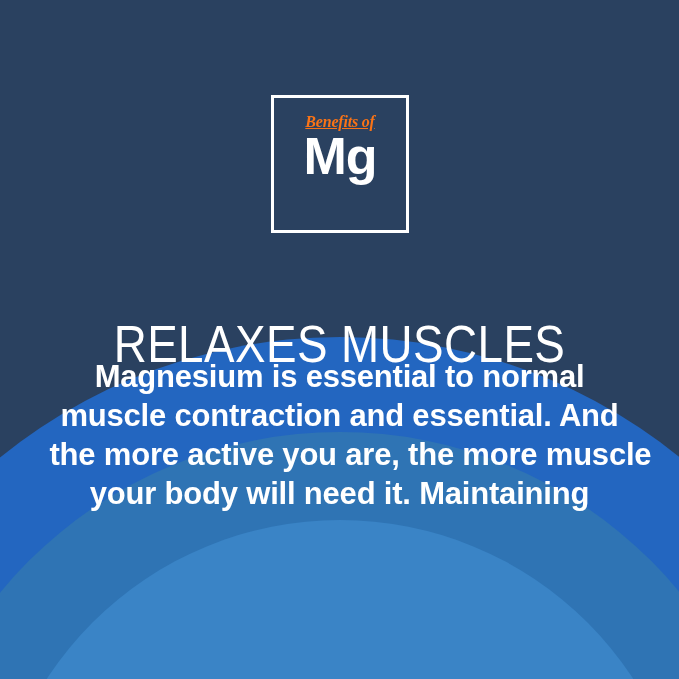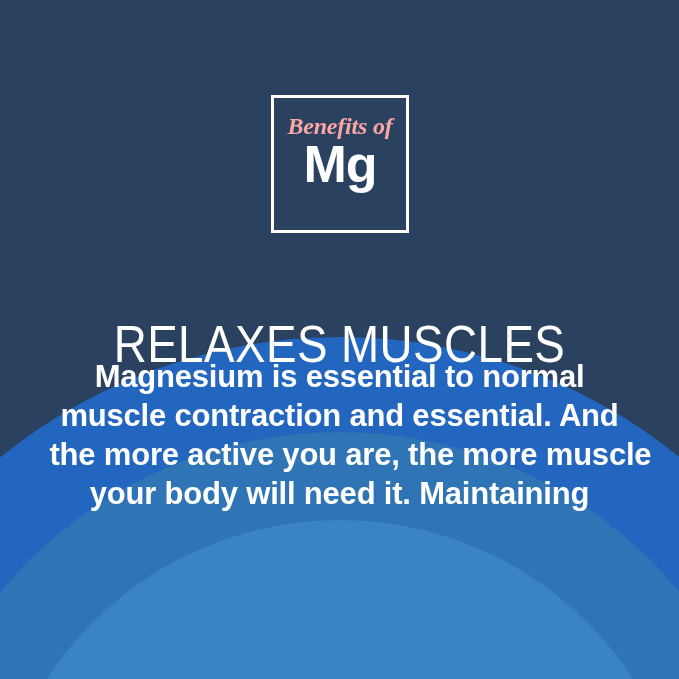--- a/index.html
+++ b/index.html
@@ -64,25 +64,26 @@
     display: flex;
     flex-direction: column;
     align-items: center;
     justify-content: flex-start;
   }
   .logo-kicker {
     margin-top: 16px;
     font-family: "Liberation Serif", serif;
     font-style: italic;
     font-weight: 700;
-    font-size: 24px;
+    font-size: 16px;
     line-height: 1;
     letter-spacing: -0.2px;
-    color: #fca5a5;
+    color: #f97316;
     white-space: nowrap;
+    text-decoration: underline;
   }
   .logo-symbol {
     margin-top: 1px;
     font-family: "Liberation Sans", sans-serif;
     font-weight: 700;
     font-size: 52px;
     line-height: 0.98;
     letter-spacing: -1px;
     color: #ffffff;
   }

